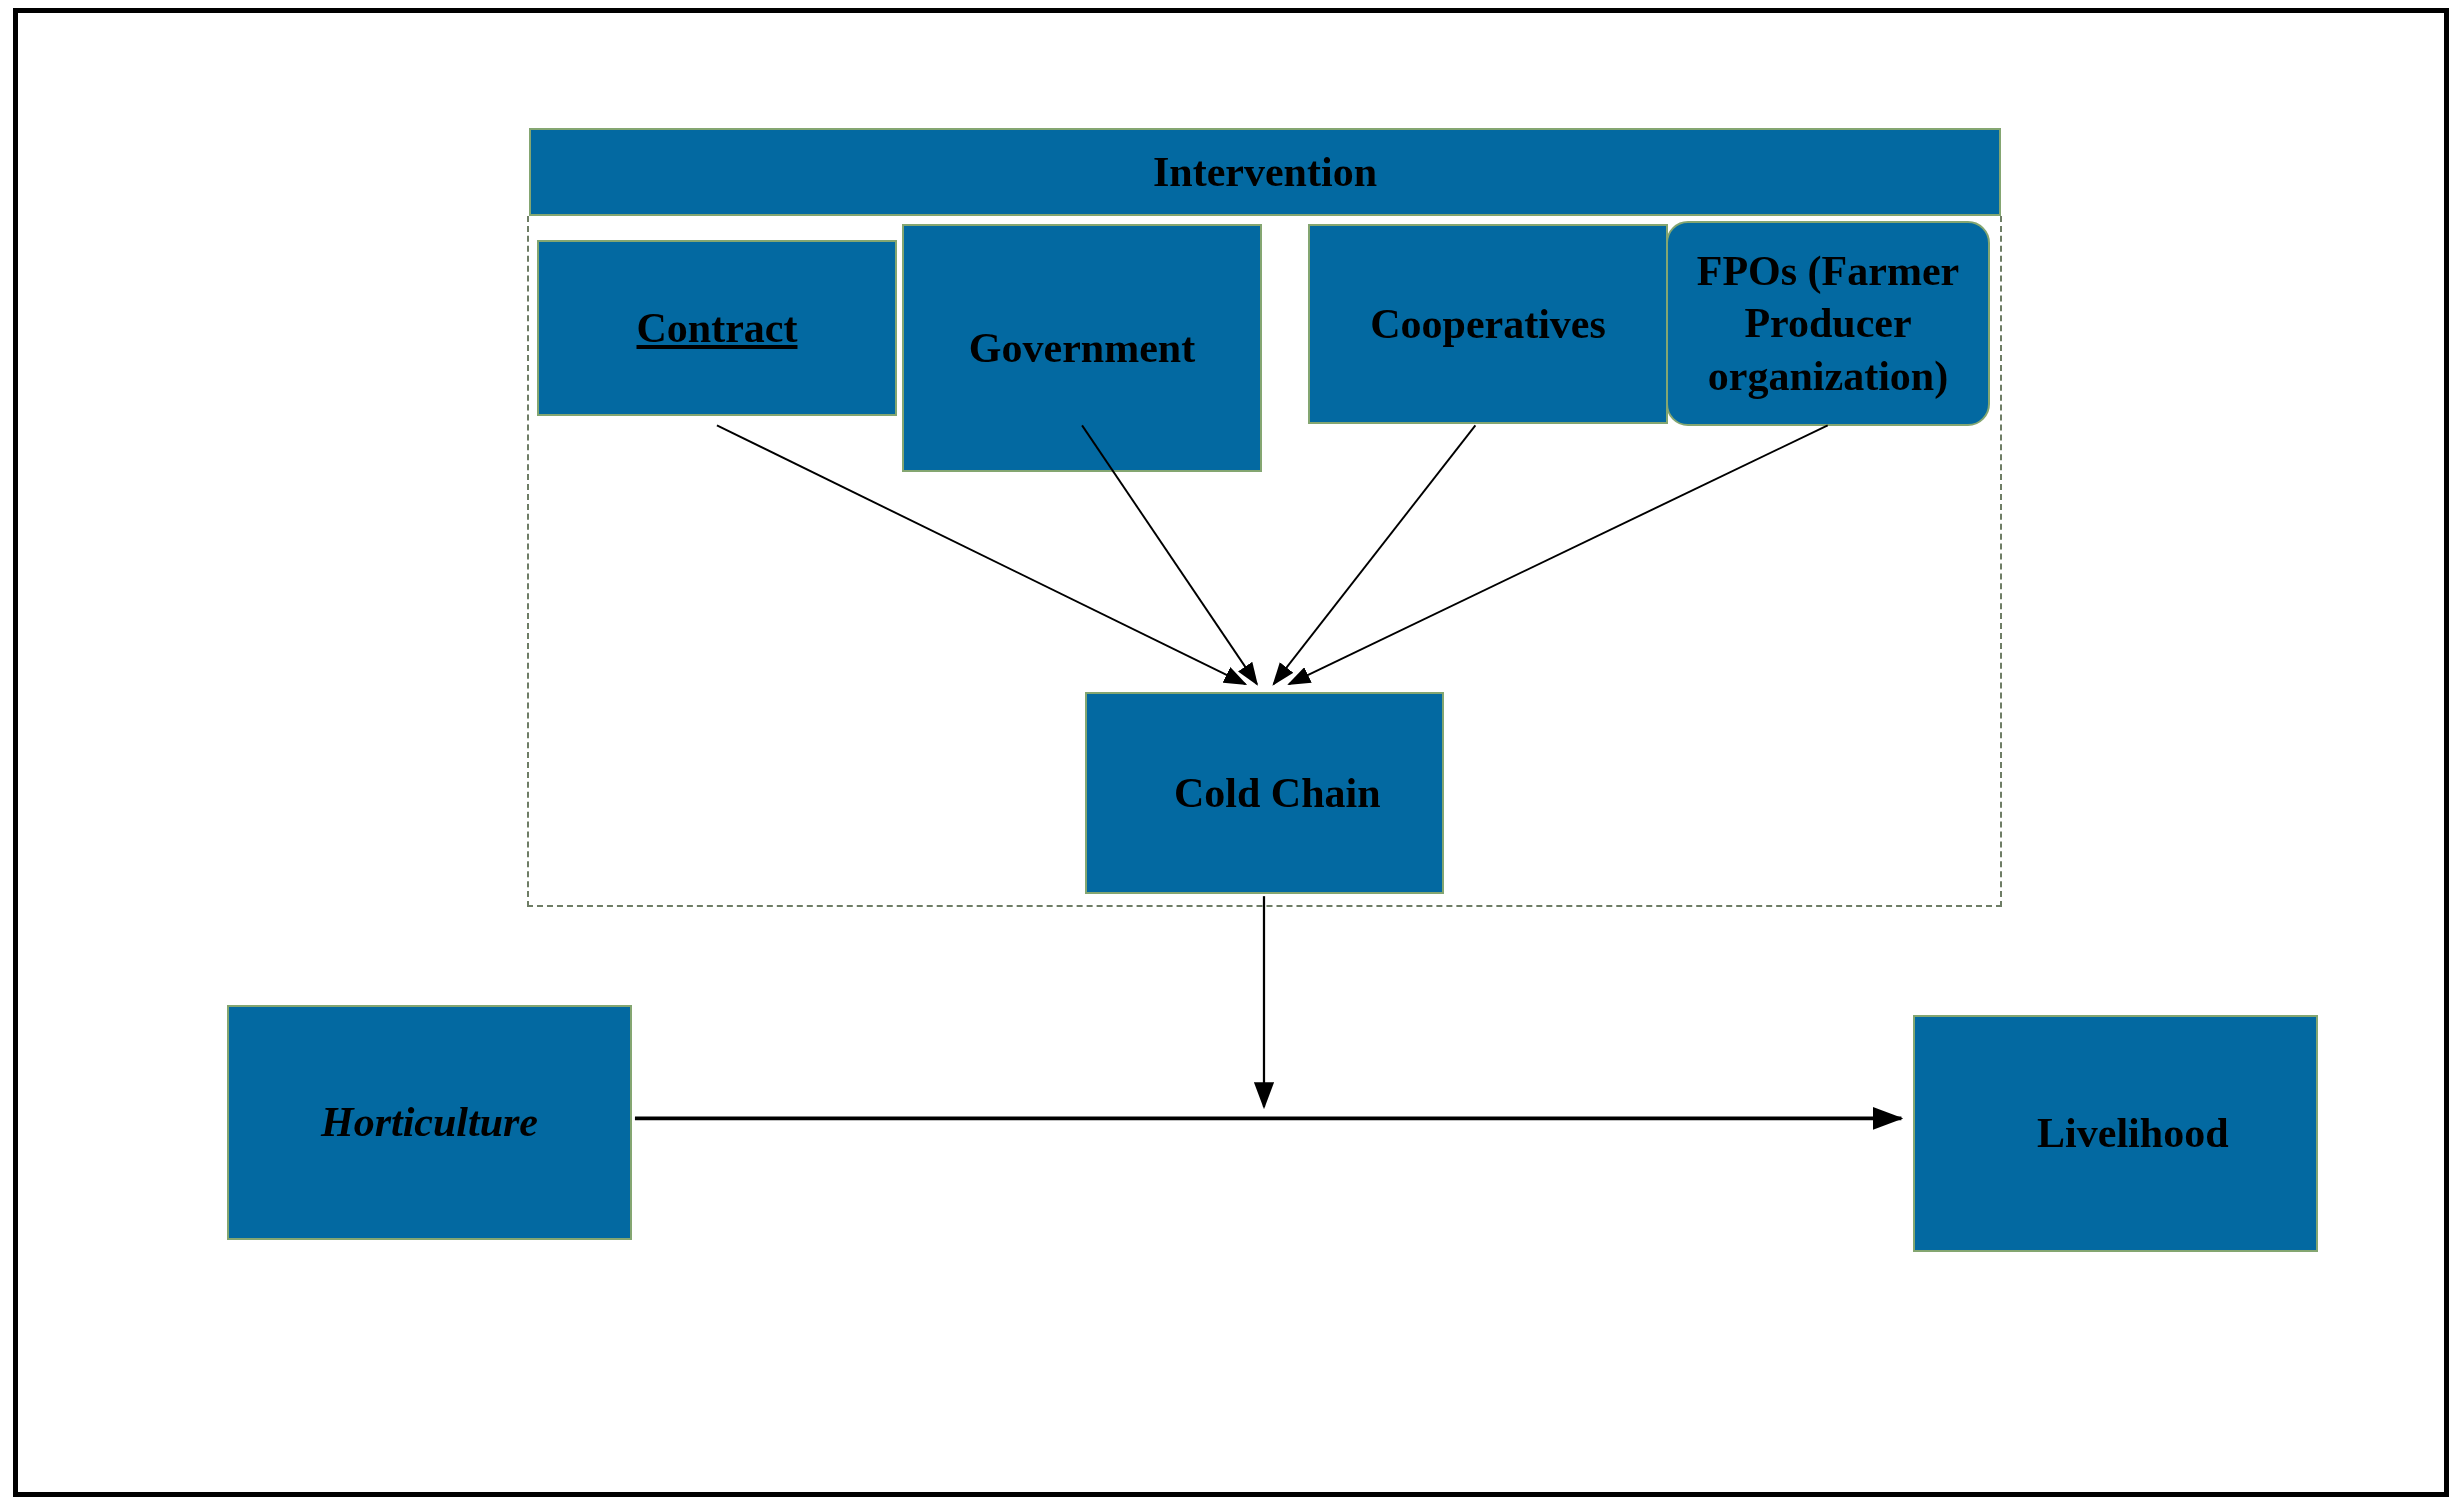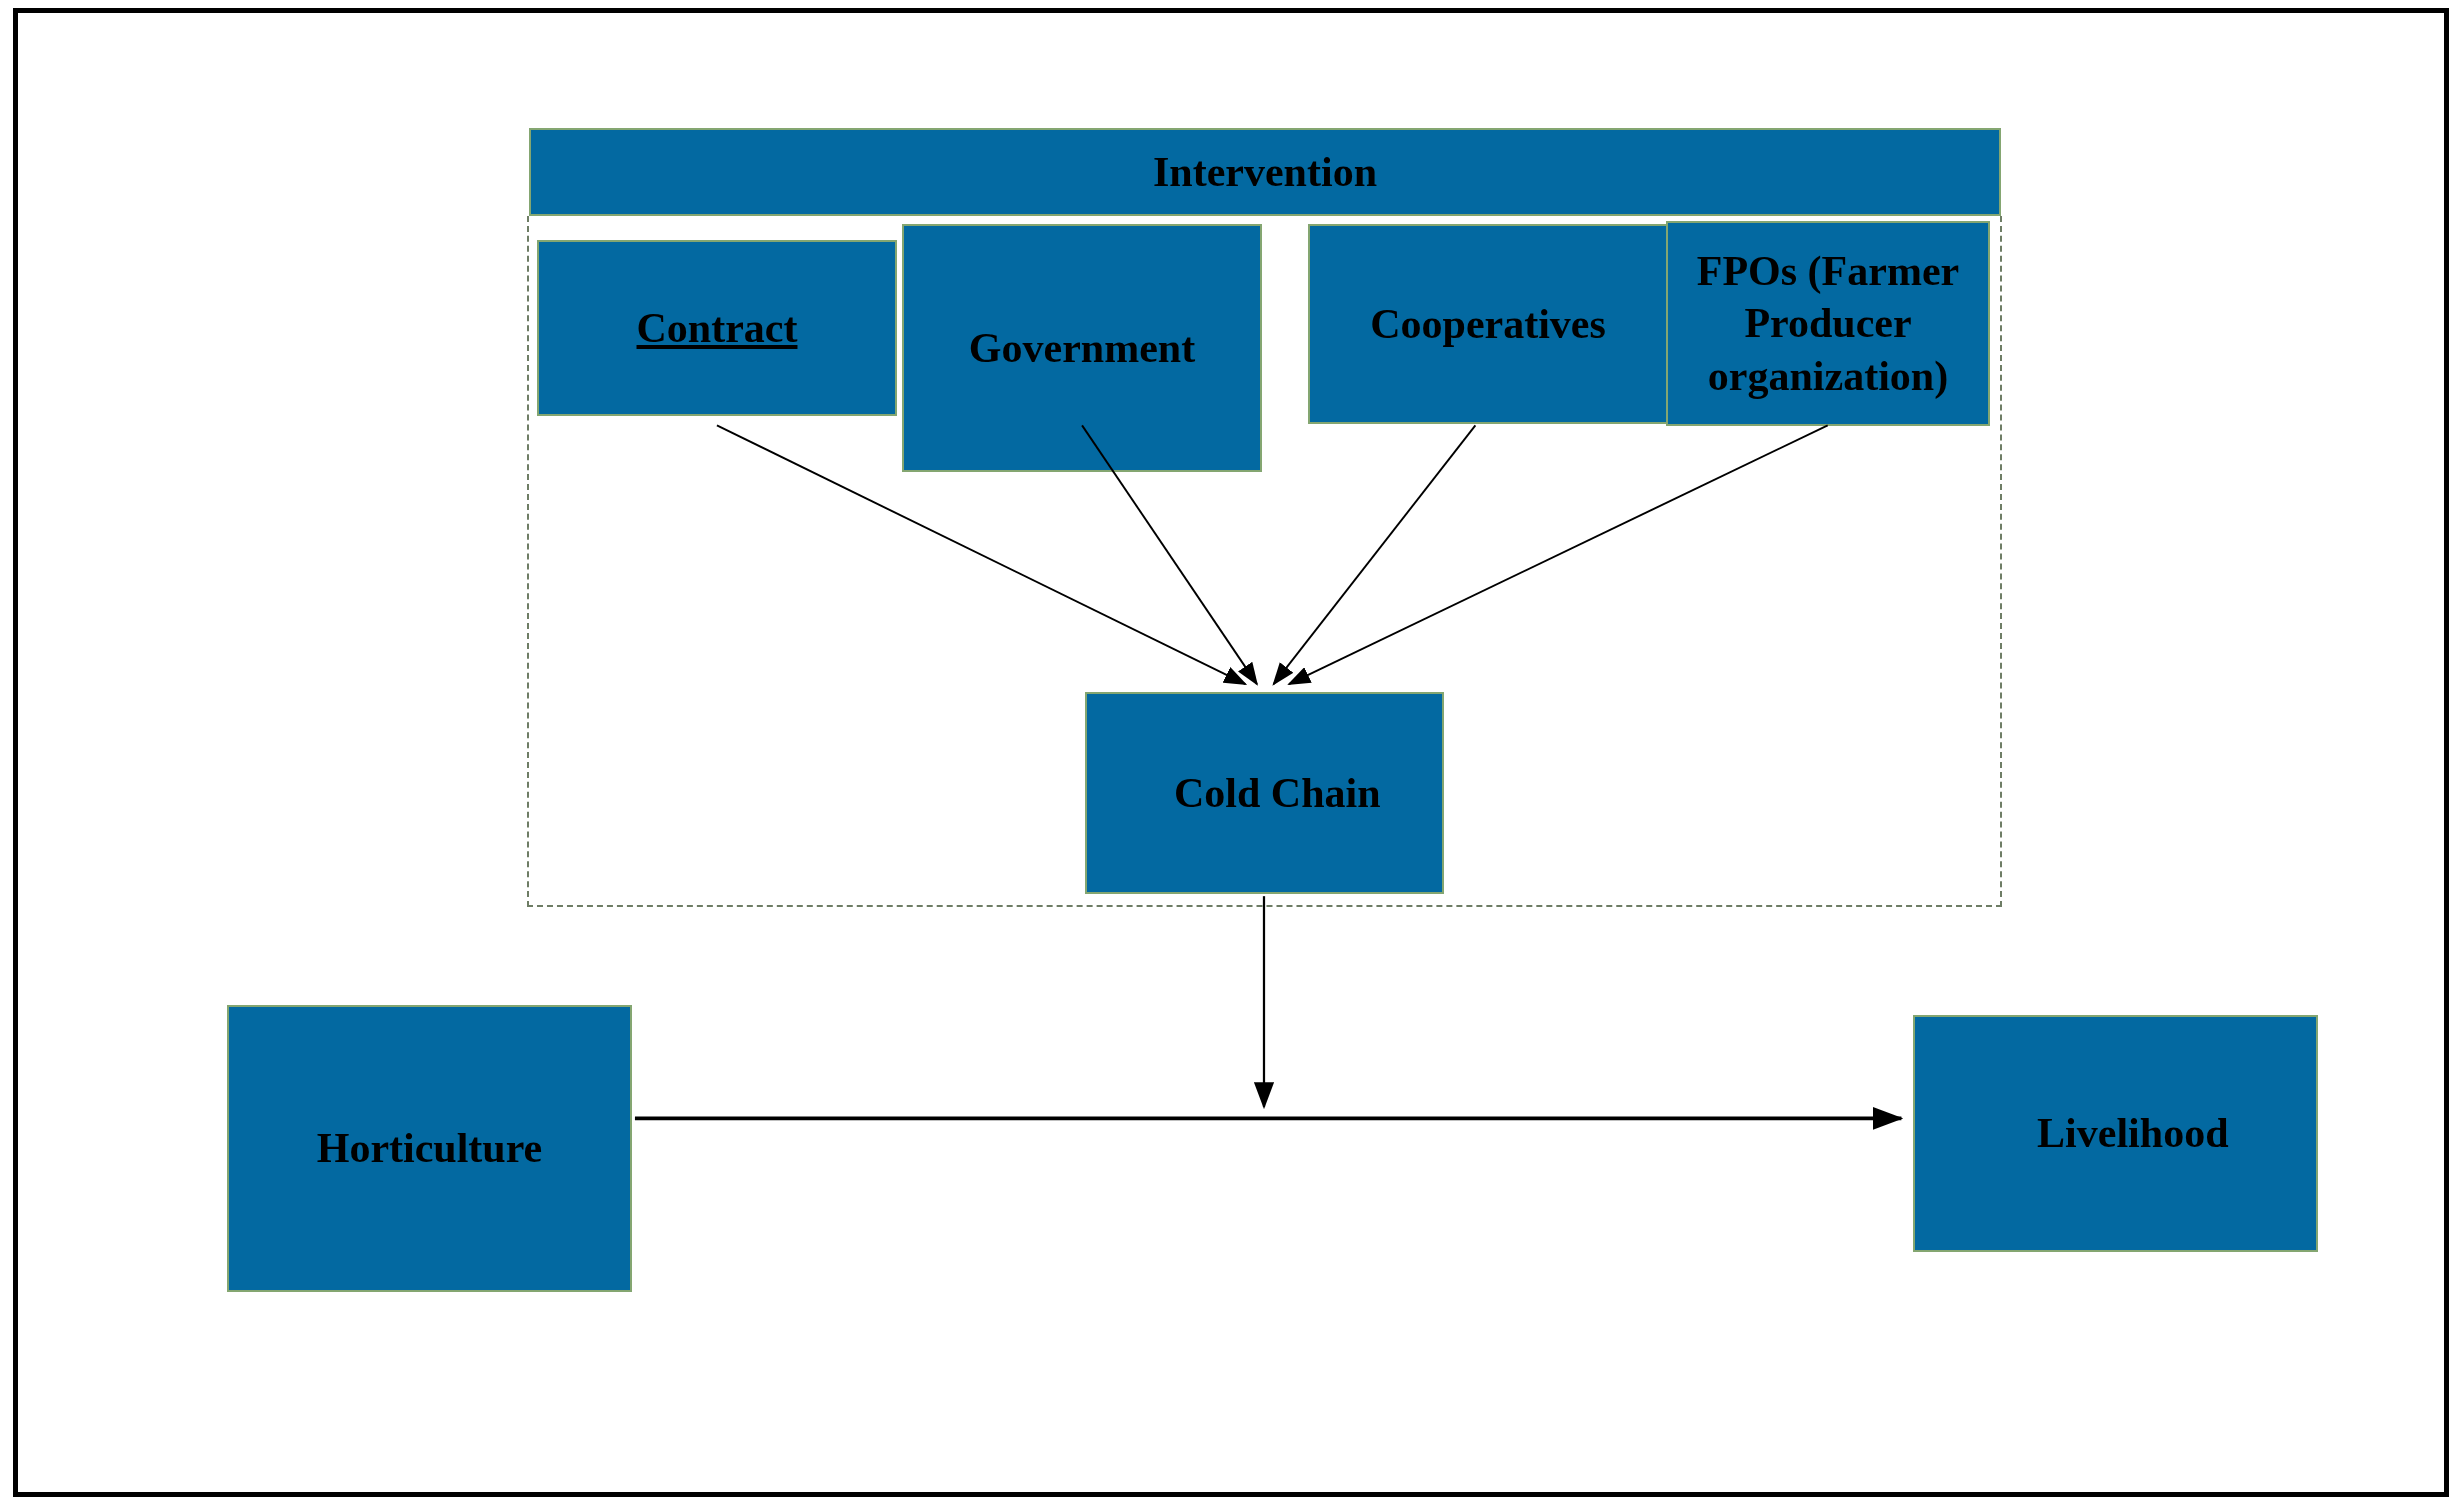--- a/index.html
+++ b/index.html
@@ -46,23 +46,23 @@
     position: absolute;
     left: 527px; top: 216px; width: 1475px; height: 691px;
     box-sizing: border-box;
     border: 2.6px dashed var(--dashed_border, #6e7d65);
     border-top: none;
     background: transparent;
   }
   .contract-box      { left: 537px;  top: 240px; width: 360px; height: 176px; text-decoration: underline; }
   .government-box    { left: 902px; top: 224px; width: 360px; height: 248px; }
   .cooperatives-box  { left: 1296px; top: 224px; width: 360px; height: 200px; margin-left: 12px; }
-  .fpos-box          { left: 1666px; top: 221px; width: 324px; height: 205px; }
+  .fpos-box          { left: 1666px; top: 221px; width: 324px; height: 205px; border-radius: 22px; }
   .coldchain-box     { left: 1085px; top: 692px; width: 359px; height: 202px; padding-left: 32px; }
-  .horticulture-box  { left: 227px;  top: 1005px; width: 405px; height: 287px; }
+  .horticulture-box  { left: 227px;  top: 1005px; width: 405px; height: 235px; font-style: italic; }
   .livelihood-box    { left: 1913px; top: 1015px; width: 405px; height: 237px; padding-left: 41px; }
   .arrows-layer {
     position: absolute;
     left: 0; top: 0;
     width: 2462px;
     height: 1506px;
     pointer-events: none;
   }
   .arrows-layer line { stroke: var(--arrow, #000); }
   .arrows-layer marker path { fill: var(--arrow, #000); }

